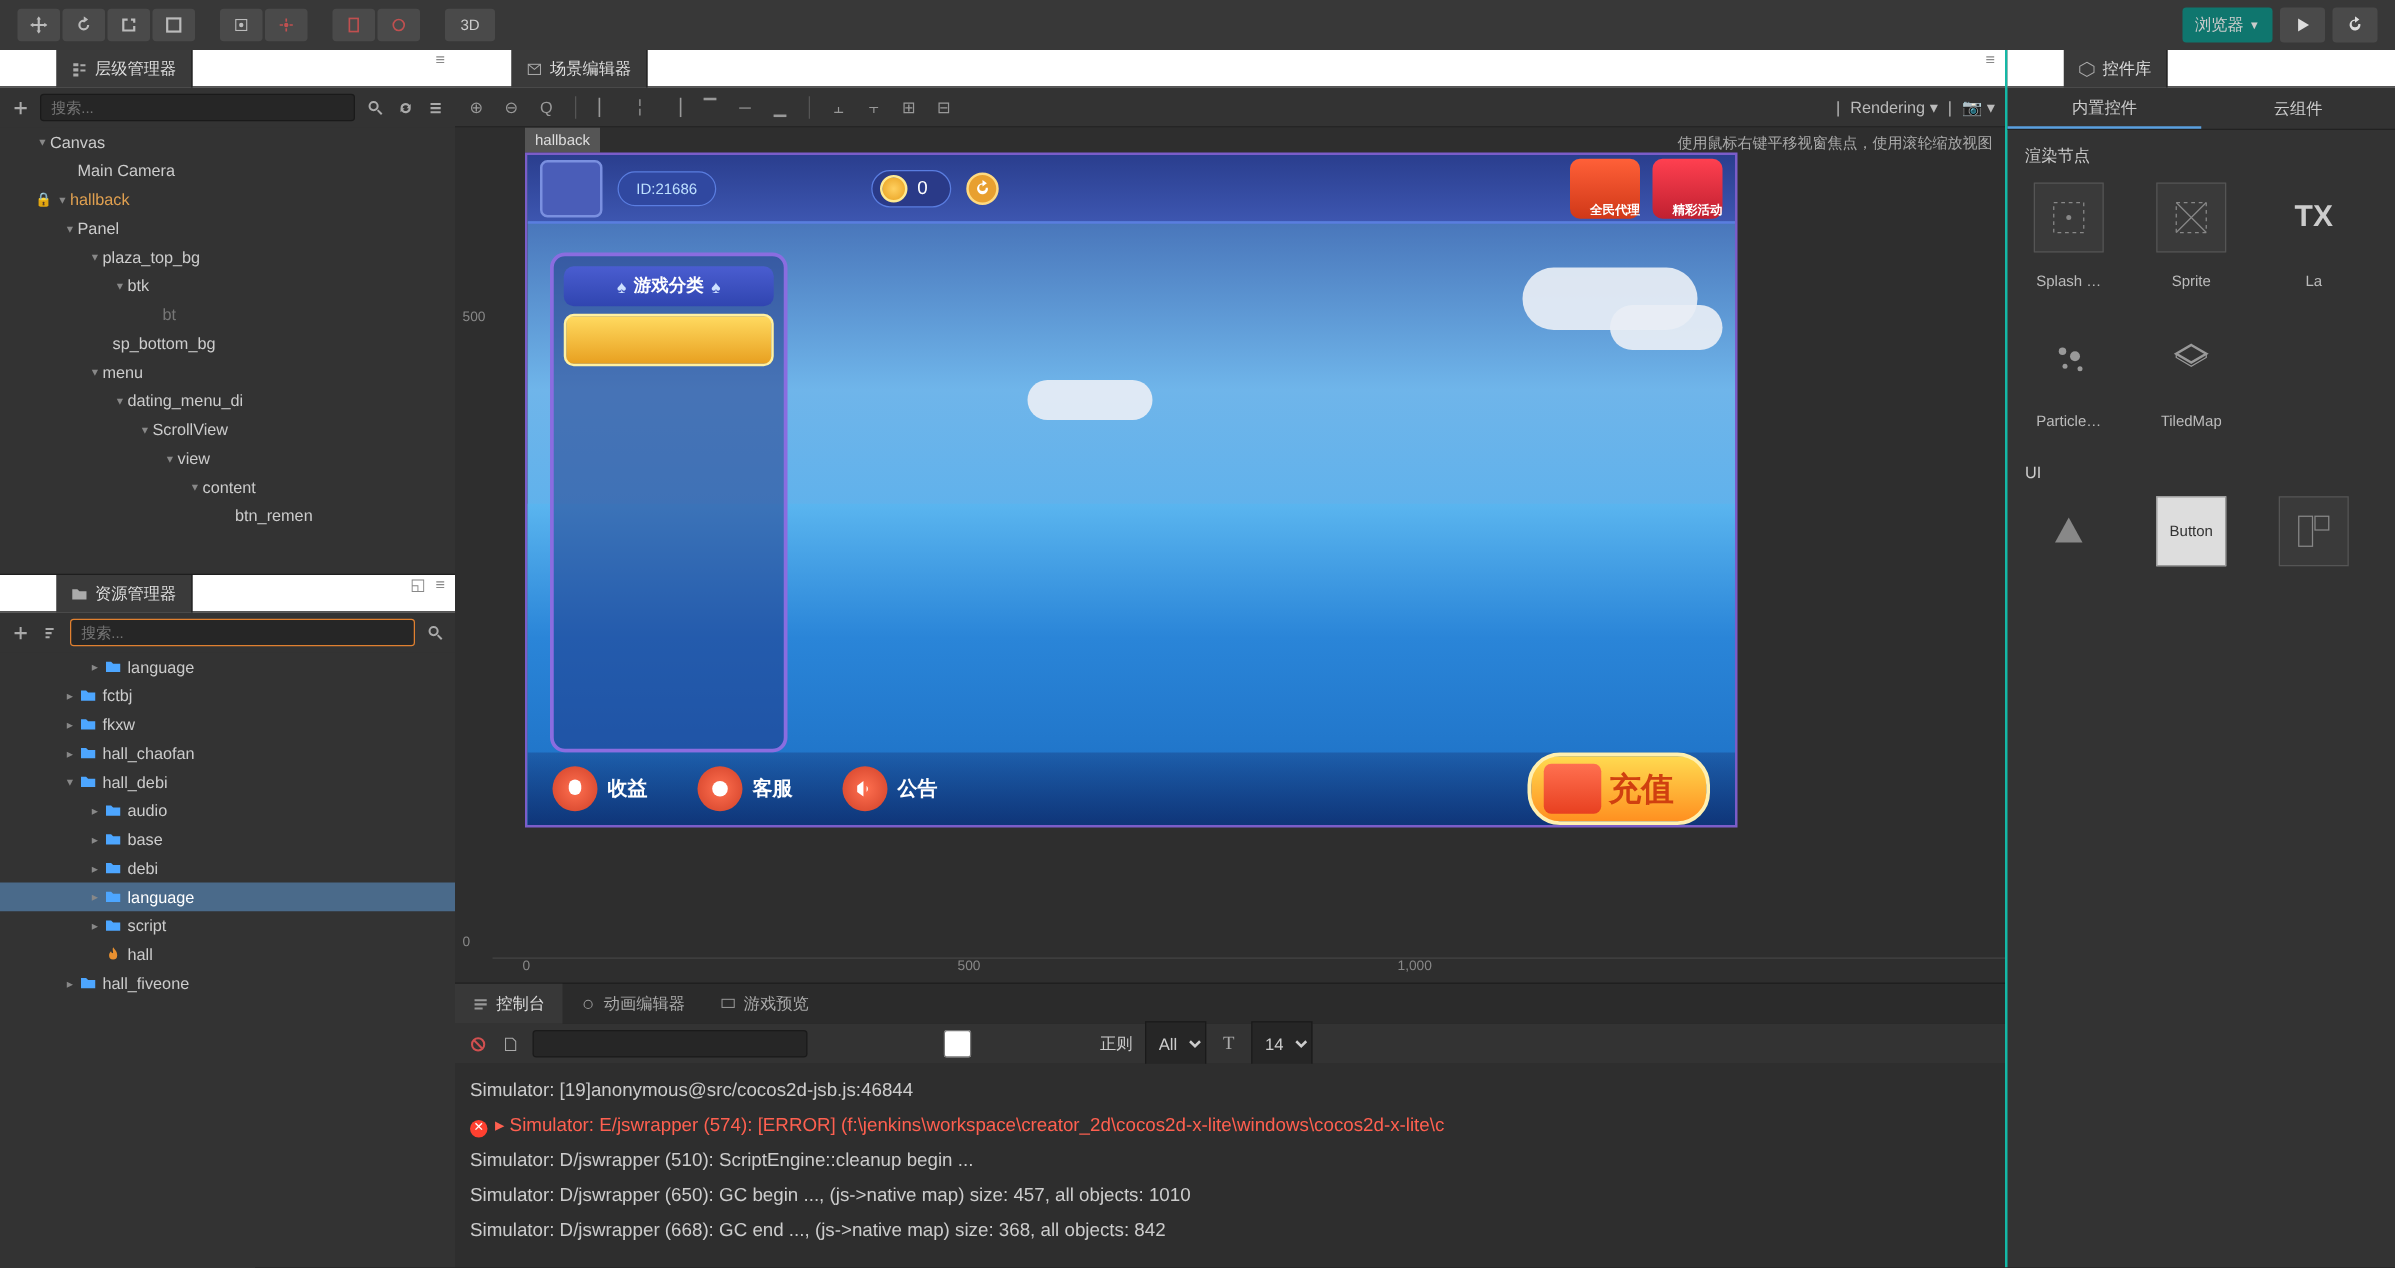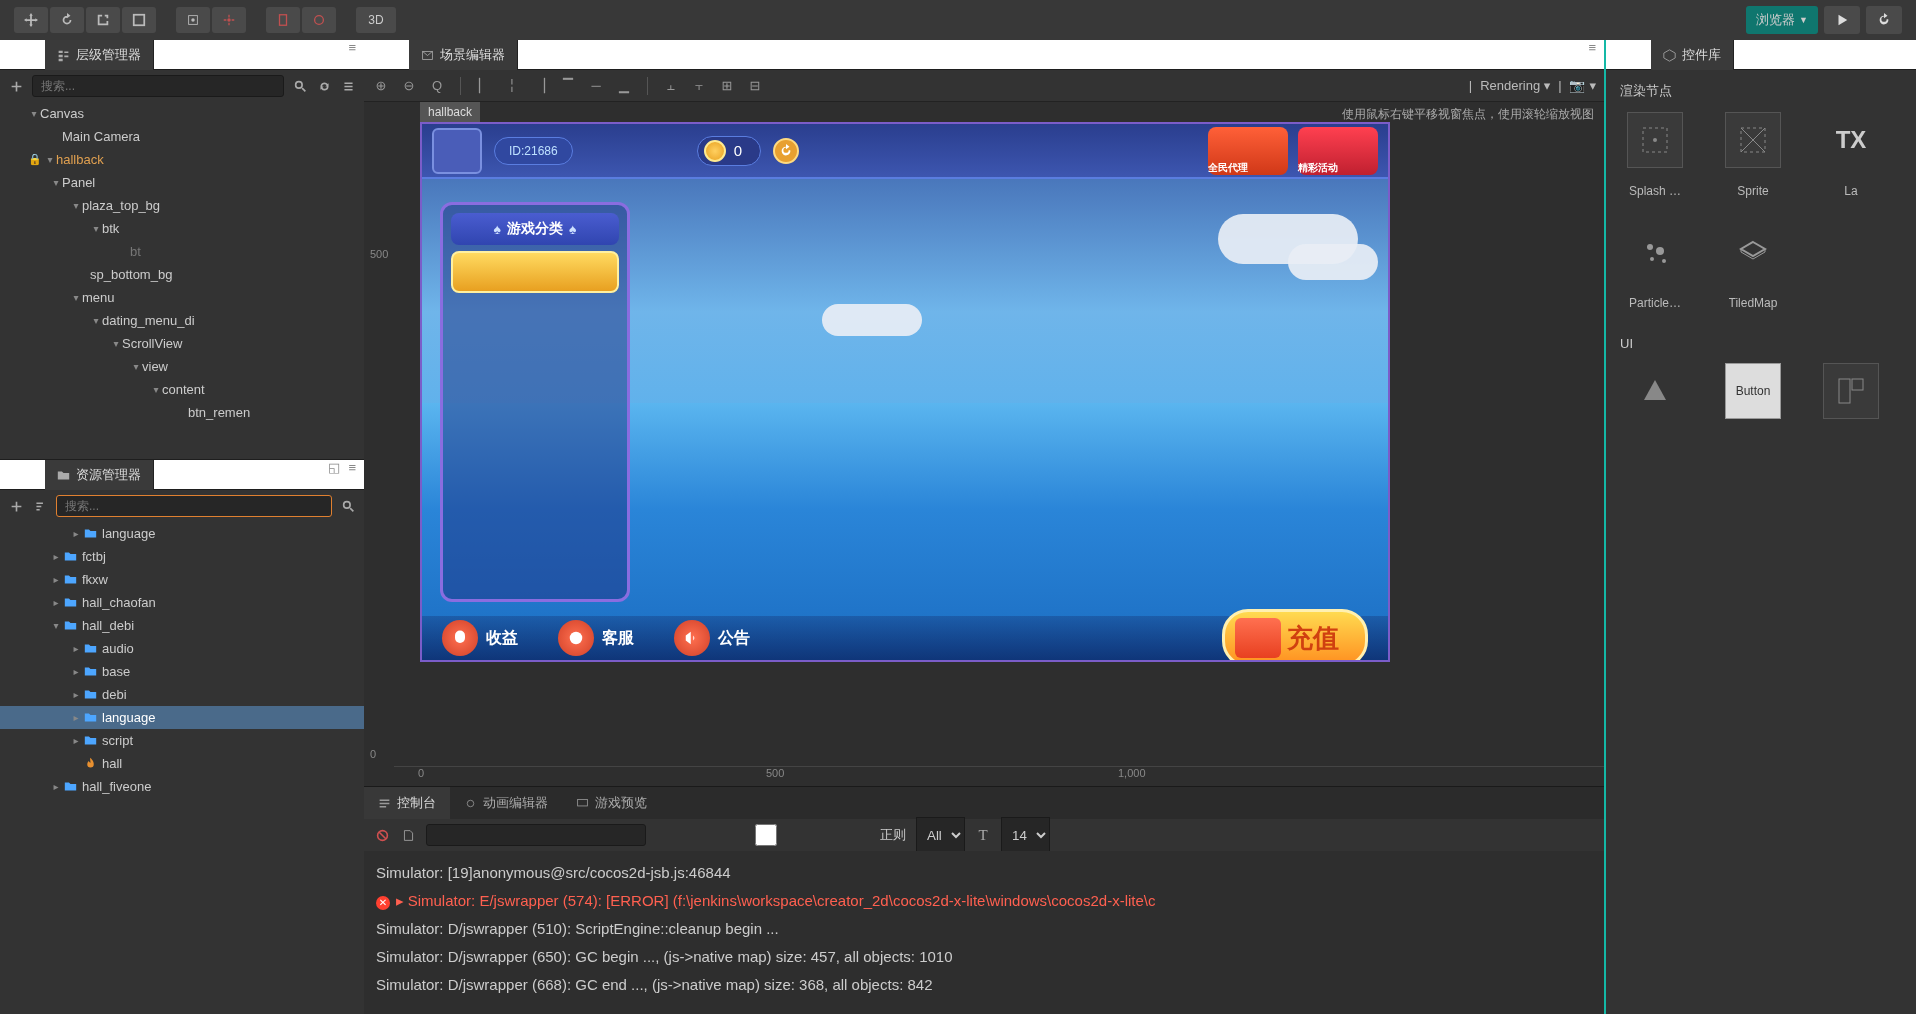--- a/index.html
+++ b/index.html
@@ -66,28 +66,28 @@
 
 .game{position:absolute;inset:0;background:linear-gradient(#3a5da8 0%,#6fb5ea 35%,#5ab0ec 60%,#2a7fd0 100%);overflow:hidden;}
 .game-top{height:55px;background:linear-gradient(#2a3e8e,#3d56b0);display:flex;align-items:center;padding:0 10px;gap:12px;border-bottom:2px solid #5a7de0;}
 .avatar-box{width:50px;height:46px;border:2px solid #7a90e0;border-radius:6px;background:#4a5db8;}
 .id-box{height:28px;padding:0 14px;background:#3048a0;border-radius:14px;color:#bde0ff;font-size:12px;display:flex;align-items:center;border:1px solid #5a7de0;}
 .coin-box{height:30px;padding:0 18px 0 6px;background:#2a3a88;border-radius:15px;display:flex;align-items:center;gap:8px;border:1px solid #5a7de0;}
 .coin{width:22px;height:22px;border-radius:50%;background:radial-gradient(#ffd060,#e8a020);border:2px solid #ffea90;}
 .refresh-round{width:26px;height:26px;border-radius:50%;background:#e8a030;display:flex;align-items:center;justify-content:center;border:2px solid #ffda80;}
 .refresh-round svg{width:14px;height:14px;fill:#fff;}
 .top-badges{margin-left:auto;display:flex;gap:10px;}
-.badge{width:80px;height:48px;border-radius:8px;display:flex;flex-direction:column;align-items:flex-start;justify-content:flex-end;font-size:10px;color:#fff;font-weight:bold;}
+.badge{width:56px;height:48px;border-radius:8px;display:flex;flex-direction:column;align-items:flex-end;justify-content:flex-end;font-size:10px;color:#fff;font-weight:bold;}
 .badge.y{background:linear-gradient(#ff6038,#d03818);}
 .badge.r{background:linear-gradient(#ff4050,#c02030);}
 .left-menu{position:absolute;left:18px;top:78px;width:190px;height:400px;border:3px solid #8a6de0;border-radius:12px;background:rgba(30,50,130,.5);padding:8px;}
 .menu-header{height:32px;background:linear-gradient(#4a5dd0,#3045b0);border-radius:8px;display:flex;align-items:center;justify-content:center;color:#fff;font-size:14px;font-weight:bold;gap:6px;}
 .menu-header::before,.menu-header::after{content:"♠";color:#cde0ff;}
 .menu-btn{height:42px;margin-top:6px;background:linear-gradient(#ffda60,#e8a020);border-radius:8px;border:2px solid #fff0a0;}
-.bottom-bar{position:absolute;left:0;right:0;bottom:0;height:44px;background:linear-gradient(rgba(20,40,100,.3),rgba(10,30,90,.7));display:flex;align-items:center;padding:0 20px;gap:40px;}
+.bottom-bar{position:absolute;left:0;right:0;bottom:0;height:58px;background:linear-gradient(rgba(20,40,100,.3),rgba(10,30,90,.7));display:flex;align-items:center;padding:0 20px;gap:40px;}
 .bot-item{display:flex;align-items:center;gap:8px;color:#fff;font-size:16px;font-weight:bold;}
 .bot-icon{width:36px;height:36px;border-radius:50%;background:radial-gradient(#ff7050,#d04028);display:flex;align-items:center;justify-content:center;}
 .bot-icon svg{width:20px;height:20px;fill:#fff;}
 .recharge{margin-left:auto;display:flex;align-items:center;gap:6px;background:linear-gradient(#ffda50,#ff9020);border-radius:26px;padding:6px 26px 6px 10px;border:3px solid #fff0b0;}
 .recharge-ico{width:46px;height:40px;background:linear-gradient(#ff7050,#e84020);border-radius:6px;}
 .recharge-txt{font-size:26px;font-weight:bold;color:#d04010;}
 .ocean-wave{position:absolute;left:0;right:0;top:52%;height:50%;background:linear-gradient(#5ab5ef 0%,#2a85d8 40%,#1a6bc0 100%);}
 .cloud{position:absolute;background:#e8eef5;border-radius:50px;opacity:.92;}
 
 
@@ -601,20 +601,24 @@
 
   <div class="col-right">
     <div class="panel-tabbar">
       <div class="panel-tab">
         <svg viewBox="0 0 16 16">
             <path d="M8 1l7 4v6l-7 4-7-4V5z" fill="none" stroke="#aaa"></path>
           </svg>
         <span>控件库</span>
       </div>
     </div>
+    <div class="widget-tabs">
+      <div class="active">内置控件</div>
+      <div>云组件</div>
+    </div>
     <div class="widget-section">
       <h4>渲染节点</h4>
       <div class="widget-grid">
         <div class="widget-item">
             <div class="widget-thumb">
               <svg viewBox="0 0 30 30">
                 <rect x="3" y="3" width="24" height="24" fill="none" stroke="#888" stroke-dasharray="3"></rect>
                 <circle cx="15" cy="15" r="2"></circle>
               </svg>
             </div>

